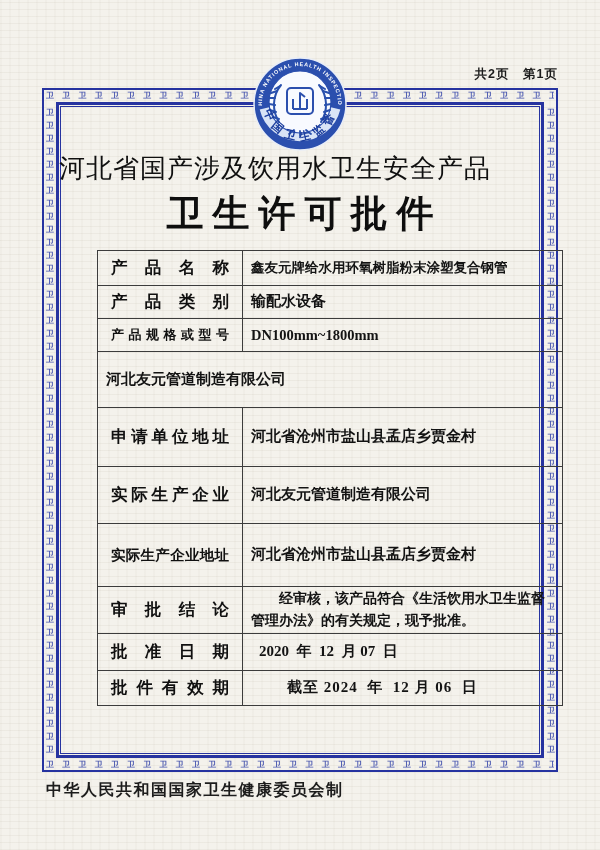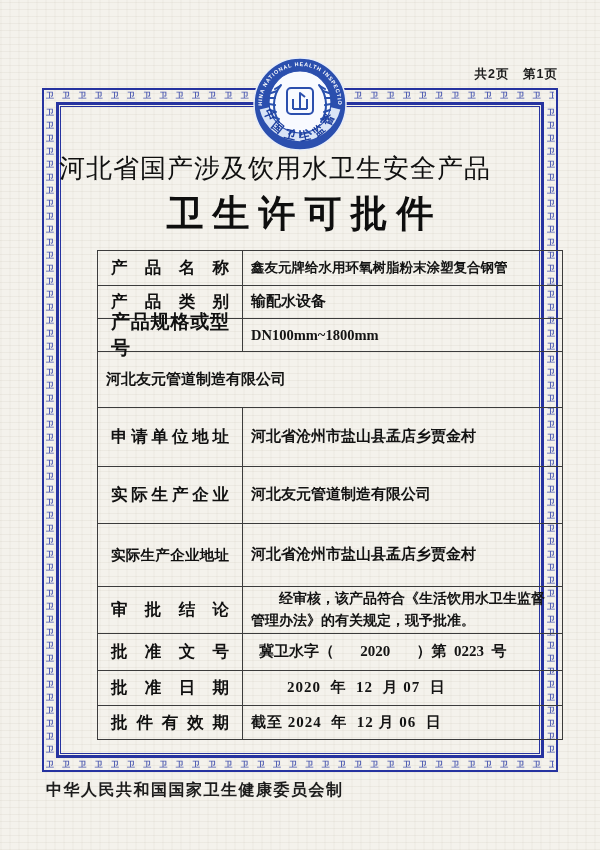--- a/index.html
+++ b/index.html
@@ -80,21 +80,21 @@
   .row:nth-child(10) { height:35px; }
   .row:nth-child(11) { height:34px; }
 
   .lab {
     width:145px; align-self:stretch; display:flex; align-items:center;
     border-right:1px solid #3c3c3c; padding:0 13px;
     font-family:"Liberation Sans","DejaVu Sans",sans-serif;
     font-weight:700; font-size:16.5px; color:#101010;
   }
   .lab span { width:100%; text-align:justify; text-align-last:justify; }
-  .row:nth-child(3) .lab { font-size:19px; }
+  .row:nth-child(3) .lab { font-size:13px; }
   .row:nth-child(7) .lab { font-size:14.5px; }
 
   .val {
     flex:1; padding:0 8px; font-weight:700; font-size:15px; color:#131313;
     white-space:pre-wrap; line-height:1.3;
   }
   .row:nth-child(1) .val { font-size:13.5px; letter-spacing:0; padding-right:4px; }
   .row:nth-child(3) .val { font-size:14.5px; }
   .row:nth-child(8) .val { font-size:14px; text-indent:2em; line-height:1.6; padding-right:12px; }
   .row:nth-child(9) .val { padding-left:16px; }
@@ -161,26 +161,20 @@
           <div class="lab">
               <span>实际生产企业地址</span>
             </div>
           <div class="val">河北省沧州市盐山县孟店乡贾金村</div>
         </div>
         <div class="row">
           <div class="lab">
               <span>审批结论</span>
             </div>
           <div class="val">经审核，该产品符合《生活饮用水卫生监督管理办法》的有关规定，现予批准。</div>
-        </div>
-        <div class="row">
-          <div class="lab">
-              <span>批准文号</span>
-            </div>
-          <div class="val">冀卫水字（       2020       ）第  0223  号</div>
         </div>
         <div class="row">
           <div class="lab">
               <span>批准日期</span>
             </div>
           <div class="val">2020  年  12  月 07  日</div>
         </div>
         <div class="row">
           <div class="lab">
               <span>批件有效期</span>

